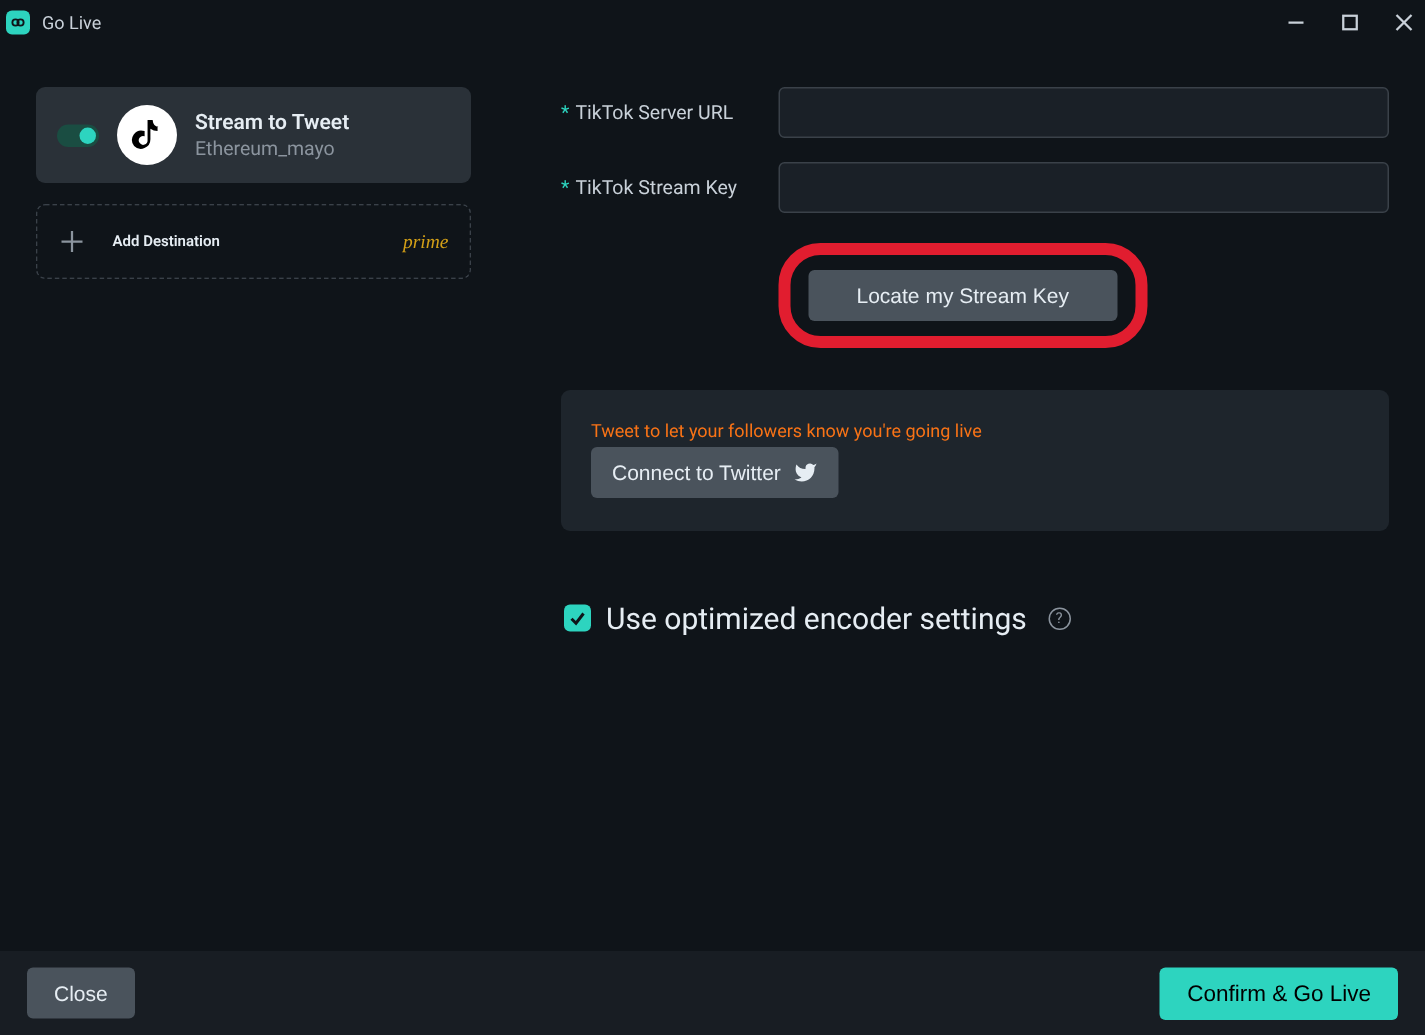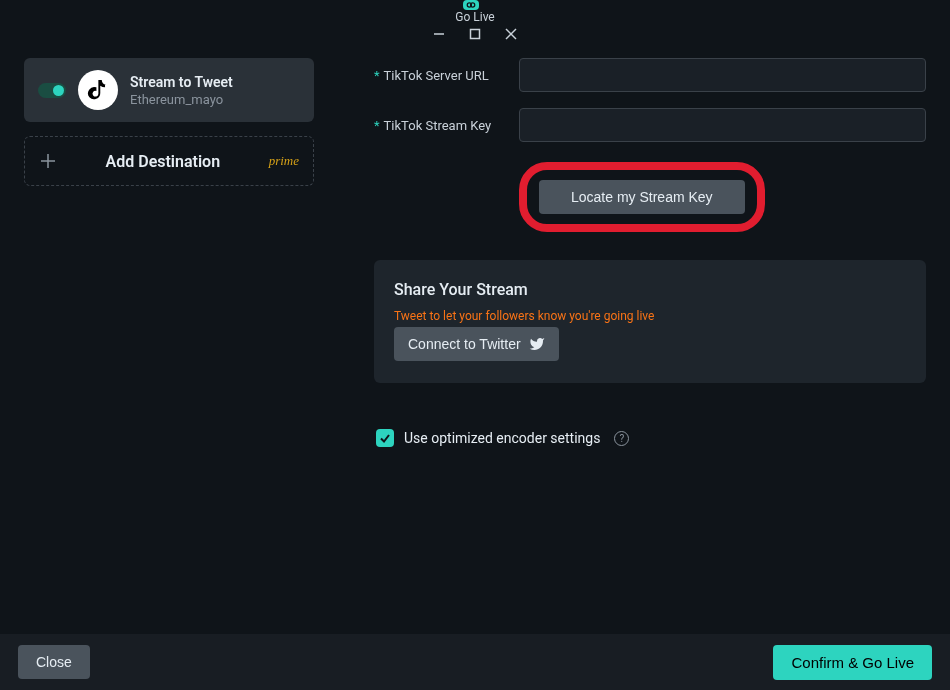--- a/index.html
+++ b/index.html
@@ -1,20 +1,20 @@
 <!DOCTYPE html>
 <html><head>
 <meta charset="utf-8">
 <style>
   * { box-sizing: border-box; margin: 0; padding: 0; }
   html, body { width: 950px; height: 690px; overflow: hidden; font-family: -apple-system, BlinkMacSystemFont, "Segoe UI", Roboto, sans-serif; }
   body { background: #0f1419; color: #c9d1d9; display: flex; flex-direction: column; }
 
   
-  .titlebar { height: 30px; display: flex; align-items: center; padding: 0 16px; background: #0f1419; flex-direction: column; }
+  .titlebar { height: 30px; display: flex; align-items: center; padding: 0 4px; background: #0f1419; }
   .titlebar .app-icon { width: 16px; height: 16px; border-radius: 4px; background: #2dd4bf; display: flex; align-items: center; justify-content: center; margin-right: 8px; }
   .titlebar .app-icon svg { width: 10px; height: 10px; }
   .titlebar .title { font-size: 12px; color: #c9d1d9; flex: 1; }
   .titlebar .win-controls { display: flex; gap: 16px; }
   .titlebar .win-btn { width: 20px; height: 20px; display: flex; align-items: center; justify-content: center; cursor: pointer; color: #c9d1d9; }
   .titlebar .win-btn svg { width: 12px; height: 12px; }
 
   
   .main { flex: 1; display: flex; padding: 28px 24px 0 24px; gap: 60px; }
 
@@ -25,21 +25,21 @@
   .toggle::after { content: ""; position: absolute; right: 2px; top: 2px; width: 11px; height: 11px; border-radius: 50%; background: #2dd4bf; }
   .dest-icon { width: 40px; height: 40px; border-radius: 50%; background: #fff; display: flex; align-items: center; justify-content: center; flex-shrink: 0; }
   .dest-icon svg { width: 24px; height: 24px; }
   .dest-text { display: flex; flex-direction: column; }
   .dest-title { font-size: 14px; font-weight: 600; color: #e6edf3; }
   .dest-sub { font-size: 13px; color: #8b949e; margin-top: 2px; }
 
   .add-dest { border: 1px dashed #3a4149; border-radius: 6px; height: 50px; display: flex; align-items: center; padding: 0 14px; gap: 18px; cursor: pointer; }
   .plus-icon { width: 18px; height: 18px; display: flex; align-items: center; justify-content: center; color: #8b949e; }
   .plus-icon svg { width: 16px; height: 16px; }
-  .add-label { font-size: 16px; font-weight: 600; color: #e6edf3; flex: 1; text-align: center; }
+  .add-label { font-size: 10px; font-weight: 600; color: #e6edf3; flex: 1; text-align: left; }
   .prime-badge { font-size: 13px; font-style: italic; color: #d4a017; font-family: Liberation Serif, serif; }
 
   
   .right-col { flex: 1; display: flex; flex-direction: column; }
   .form-row { display: flex; align-items: center; margin-bottom: 16px; }
   .form-label { width: 145px; font-size: 13px; color: #c9d1d9; text-align: left; }
   .form-label::before { content: "*"; color: #2dd4bf; margin-right: 4px; font-size: 13px; }
   .form-input { flex: 1; height: 34px; background: #1a2027; border: 1px solid #3a4149; border-radius: 4px; padding: 0 10px; color: #e6edf3; font-size: 13px; }
 
   .locate-wrap { margin-left: 145px; margin-top: 4px; margin-bottom: 28px; }
@@ -48,21 +48,21 @@
 
   .share-card { background: #1e252c; border-radius: 6px; padding: 20px 20px 22px 20px; margin-bottom: 46px; }
   .share-title { font-size: 16px; font-weight: 500; color: #e6edf3; margin-bottom: 10px; }
   .share-desc { font-size: 12px; color: #f97316; margin-bottom: 4px; }
   .twitter-btn { background: #4a535c; border: none; border-radius: 4px; color: #e6edf3; font-size: 14px; font-weight: 500; padding: 9px 14px; cursor: pointer; display: inline-flex; align-items: center; gap: 8px; }
   .twitter-btn svg { width: 16px; height: 16px; fill: #e6edf3; }
 
   .encoder-row { display: flex; align-items: center; gap: 10px; margin-left: 2px; }
   .checkbox { width: 18px; height: 18px; border-radius: 4px; background: #2dd4bf; display: flex; align-items: center; justify-content: center; }
   .checkbox svg { width: 12px; height: 12px; }
-  .encoder-label { font-size: 14px; color: #e6edf3; }
+  .encoder-label { font-size: 20px; color: #e6edf3; }
   .help-icon { width: 15px; height: 15px; border: 1px solid #8b949e; border-radius: 50%; display: inline-flex; align-items: center; justify-content: center; font-size: 10px; color: #8b949e; margin-left: 4px; }
 
   
   .footer { height: 56px; background: #181d23; display: flex; align-items: center; justify-content: space-between; padding: 0 18px; gap: 20px; }
   .btn-close { background: #4a535c; border: none; border-radius: 4px; color: #e6edf3; font-size: 14px; padding: 9px 18px; cursor: pointer; }
   .btn-confirm { background: #2dd4bf; border: none; border-radius: 4px; color: #000000; font-size: 15px; font-weight: 500; padding: 9px 18px; cursor: pointer; }
 </style>
 </head>
 <body>
 
@@ -134,21 +134,20 @@
       <input class="form-input" type="text" value="" style="">
     </div>
 
     <div class="locate-wrap">
       <span class="highlight-ring">
         <button class="locate-btn">Locate my Stream Key</button>
       </span>
     </div>
 
     <div class="share-card">
-      <div class="share-title">Share Your Stream</div>
       <div class="share-desc">Tweet to let your followers know you're going live</div>
       <button class="twitter-btn">
         <span>Connect to Twitter</span>
         <svg viewBox="0 0 24 24">
             <path d="M23 3a10.9 10.9 0 0 1-3.14 1.53 4.48 4.48 0 0 0-7.86 3v1A10.66 10.66 0 0 1 3 4s-4 9 5 13a11.64 11.64 0 0 1-7 2c9 5 20 0 20-11.5a4.5 4.5 0 0 0-.08-.83A7.72 7.72 0 0 0 23 3z"></path>
           </svg>
       </button>
     </div>
 
     <div class="encoder-row">

